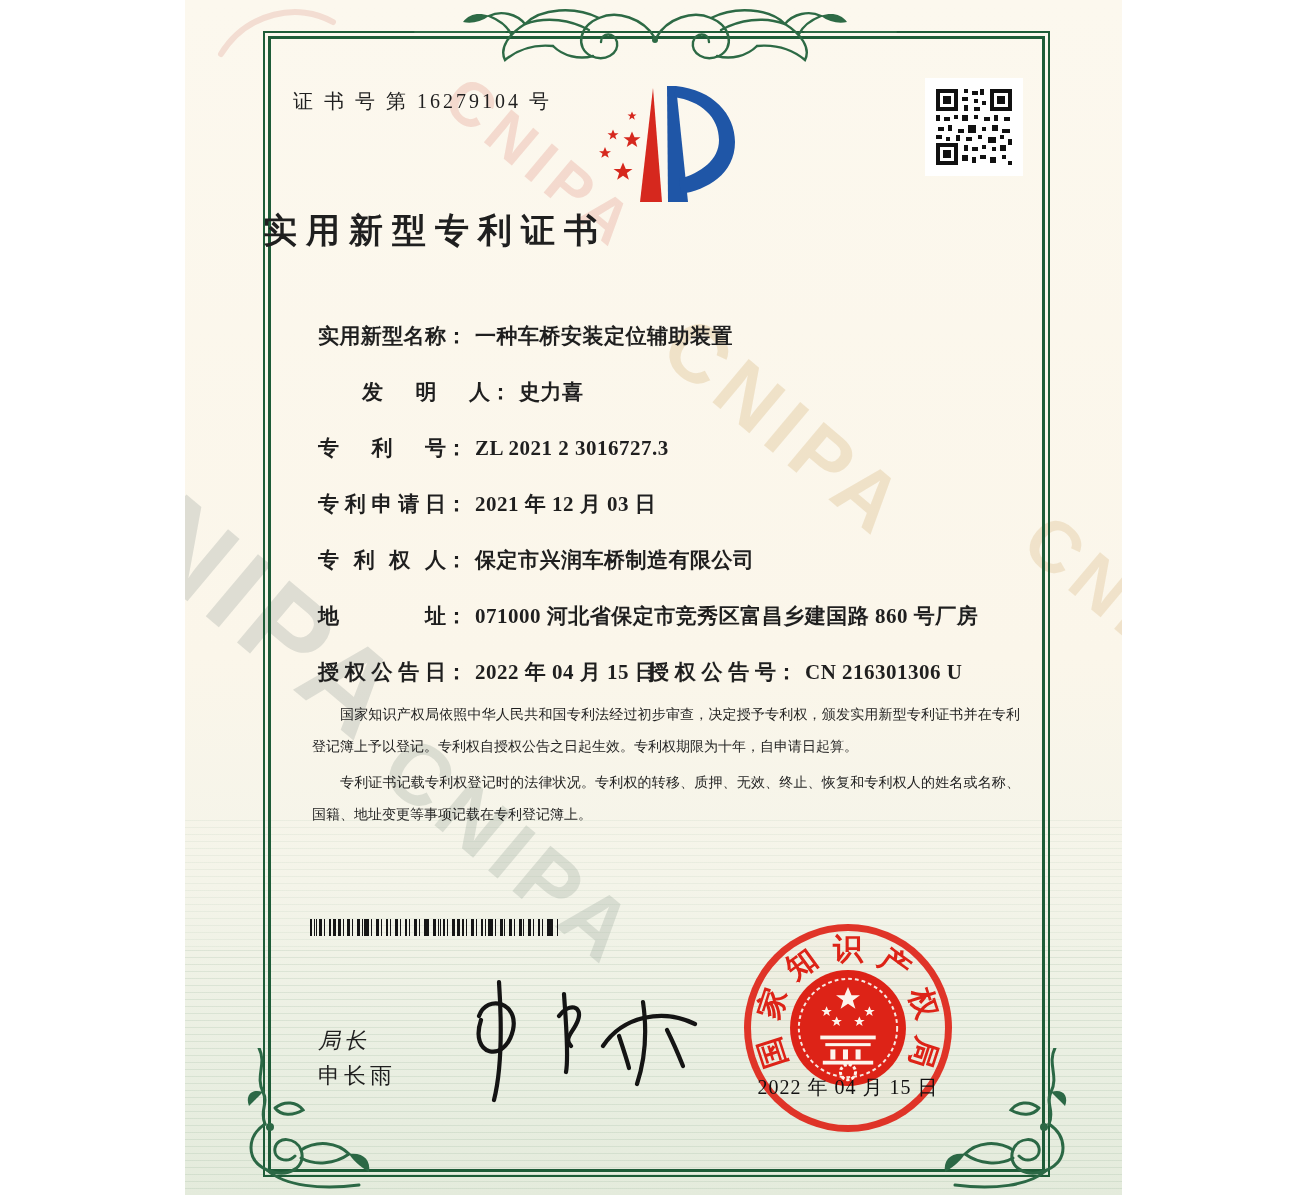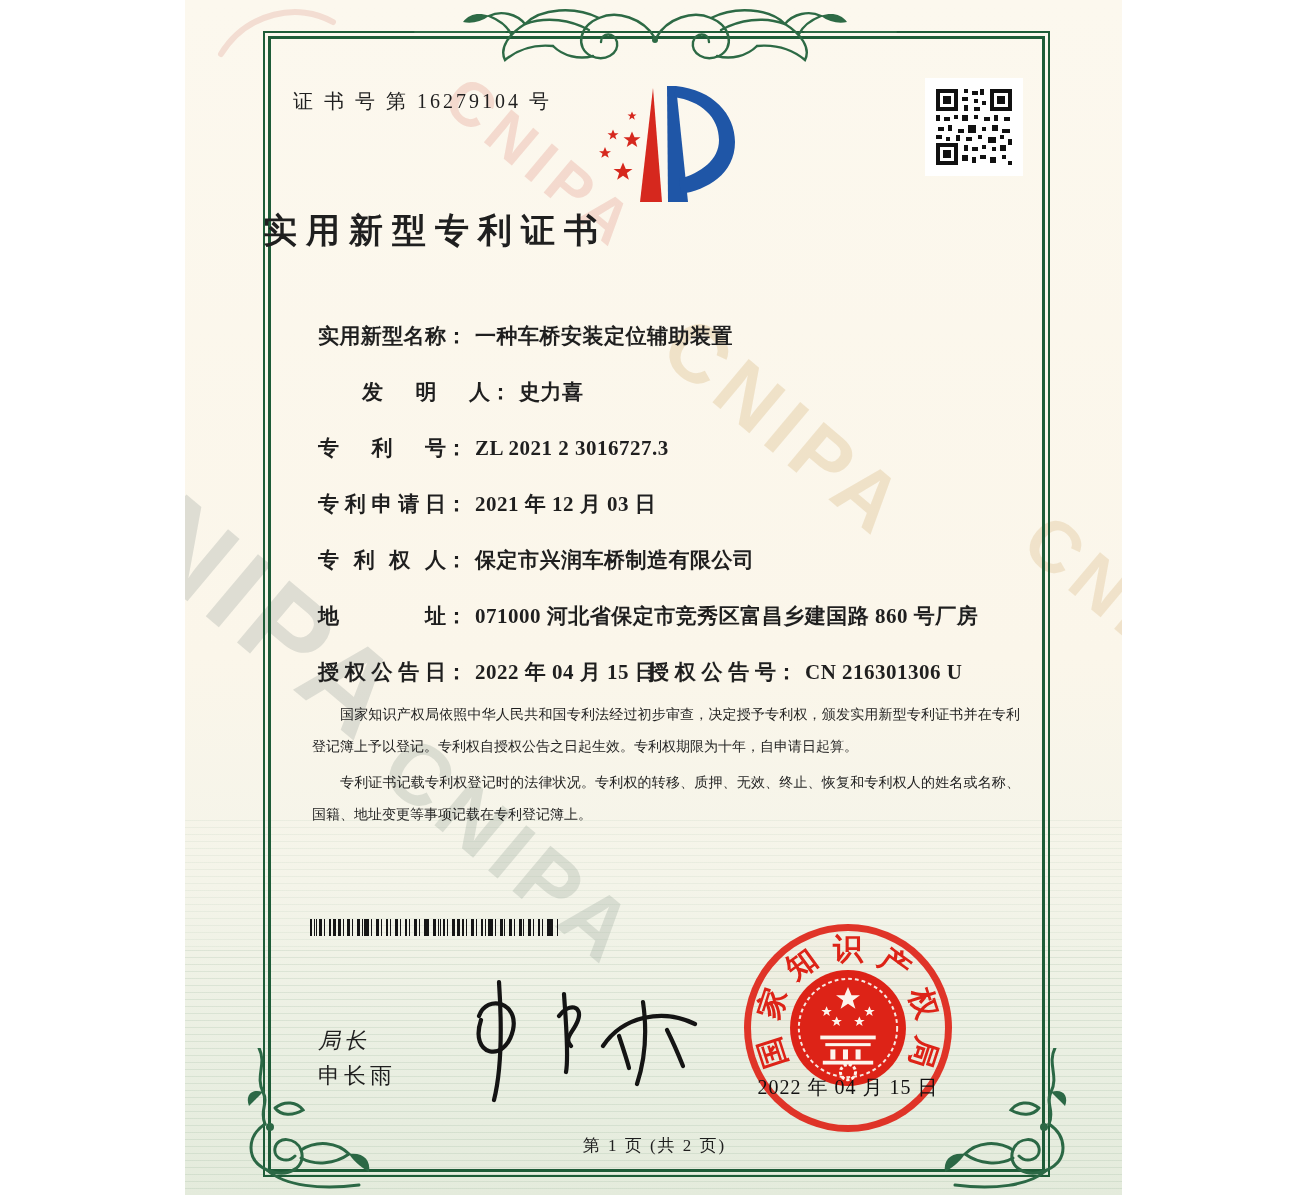--- a/index.html
+++ b/index.html
@@ -280,15 +280,14 @@
         <rect x="36" y="67" width="4" height="8"></rect>
           <rect x="46" y="67" width="4" height="8"></rect>
           <rect x="56" y="67" width="4" height="8"></rect>
         <rect x="30" y="76" width="40" height="3"></rect>
         <circle cx="50" cy="85" r="6" fill="none" stroke="#fdf4ec" stroke-width="2.4" stroke-dasharray="2.5 1.6"></circle>
       </g>
     </svg>
   </div>
   <div class="abs seal-date">2022 年 04 月 15 日</div>
 
-  <div class="abs footer">第 1 页 (共 2 页)</div>
 
 </div>
 
 </body></html>

